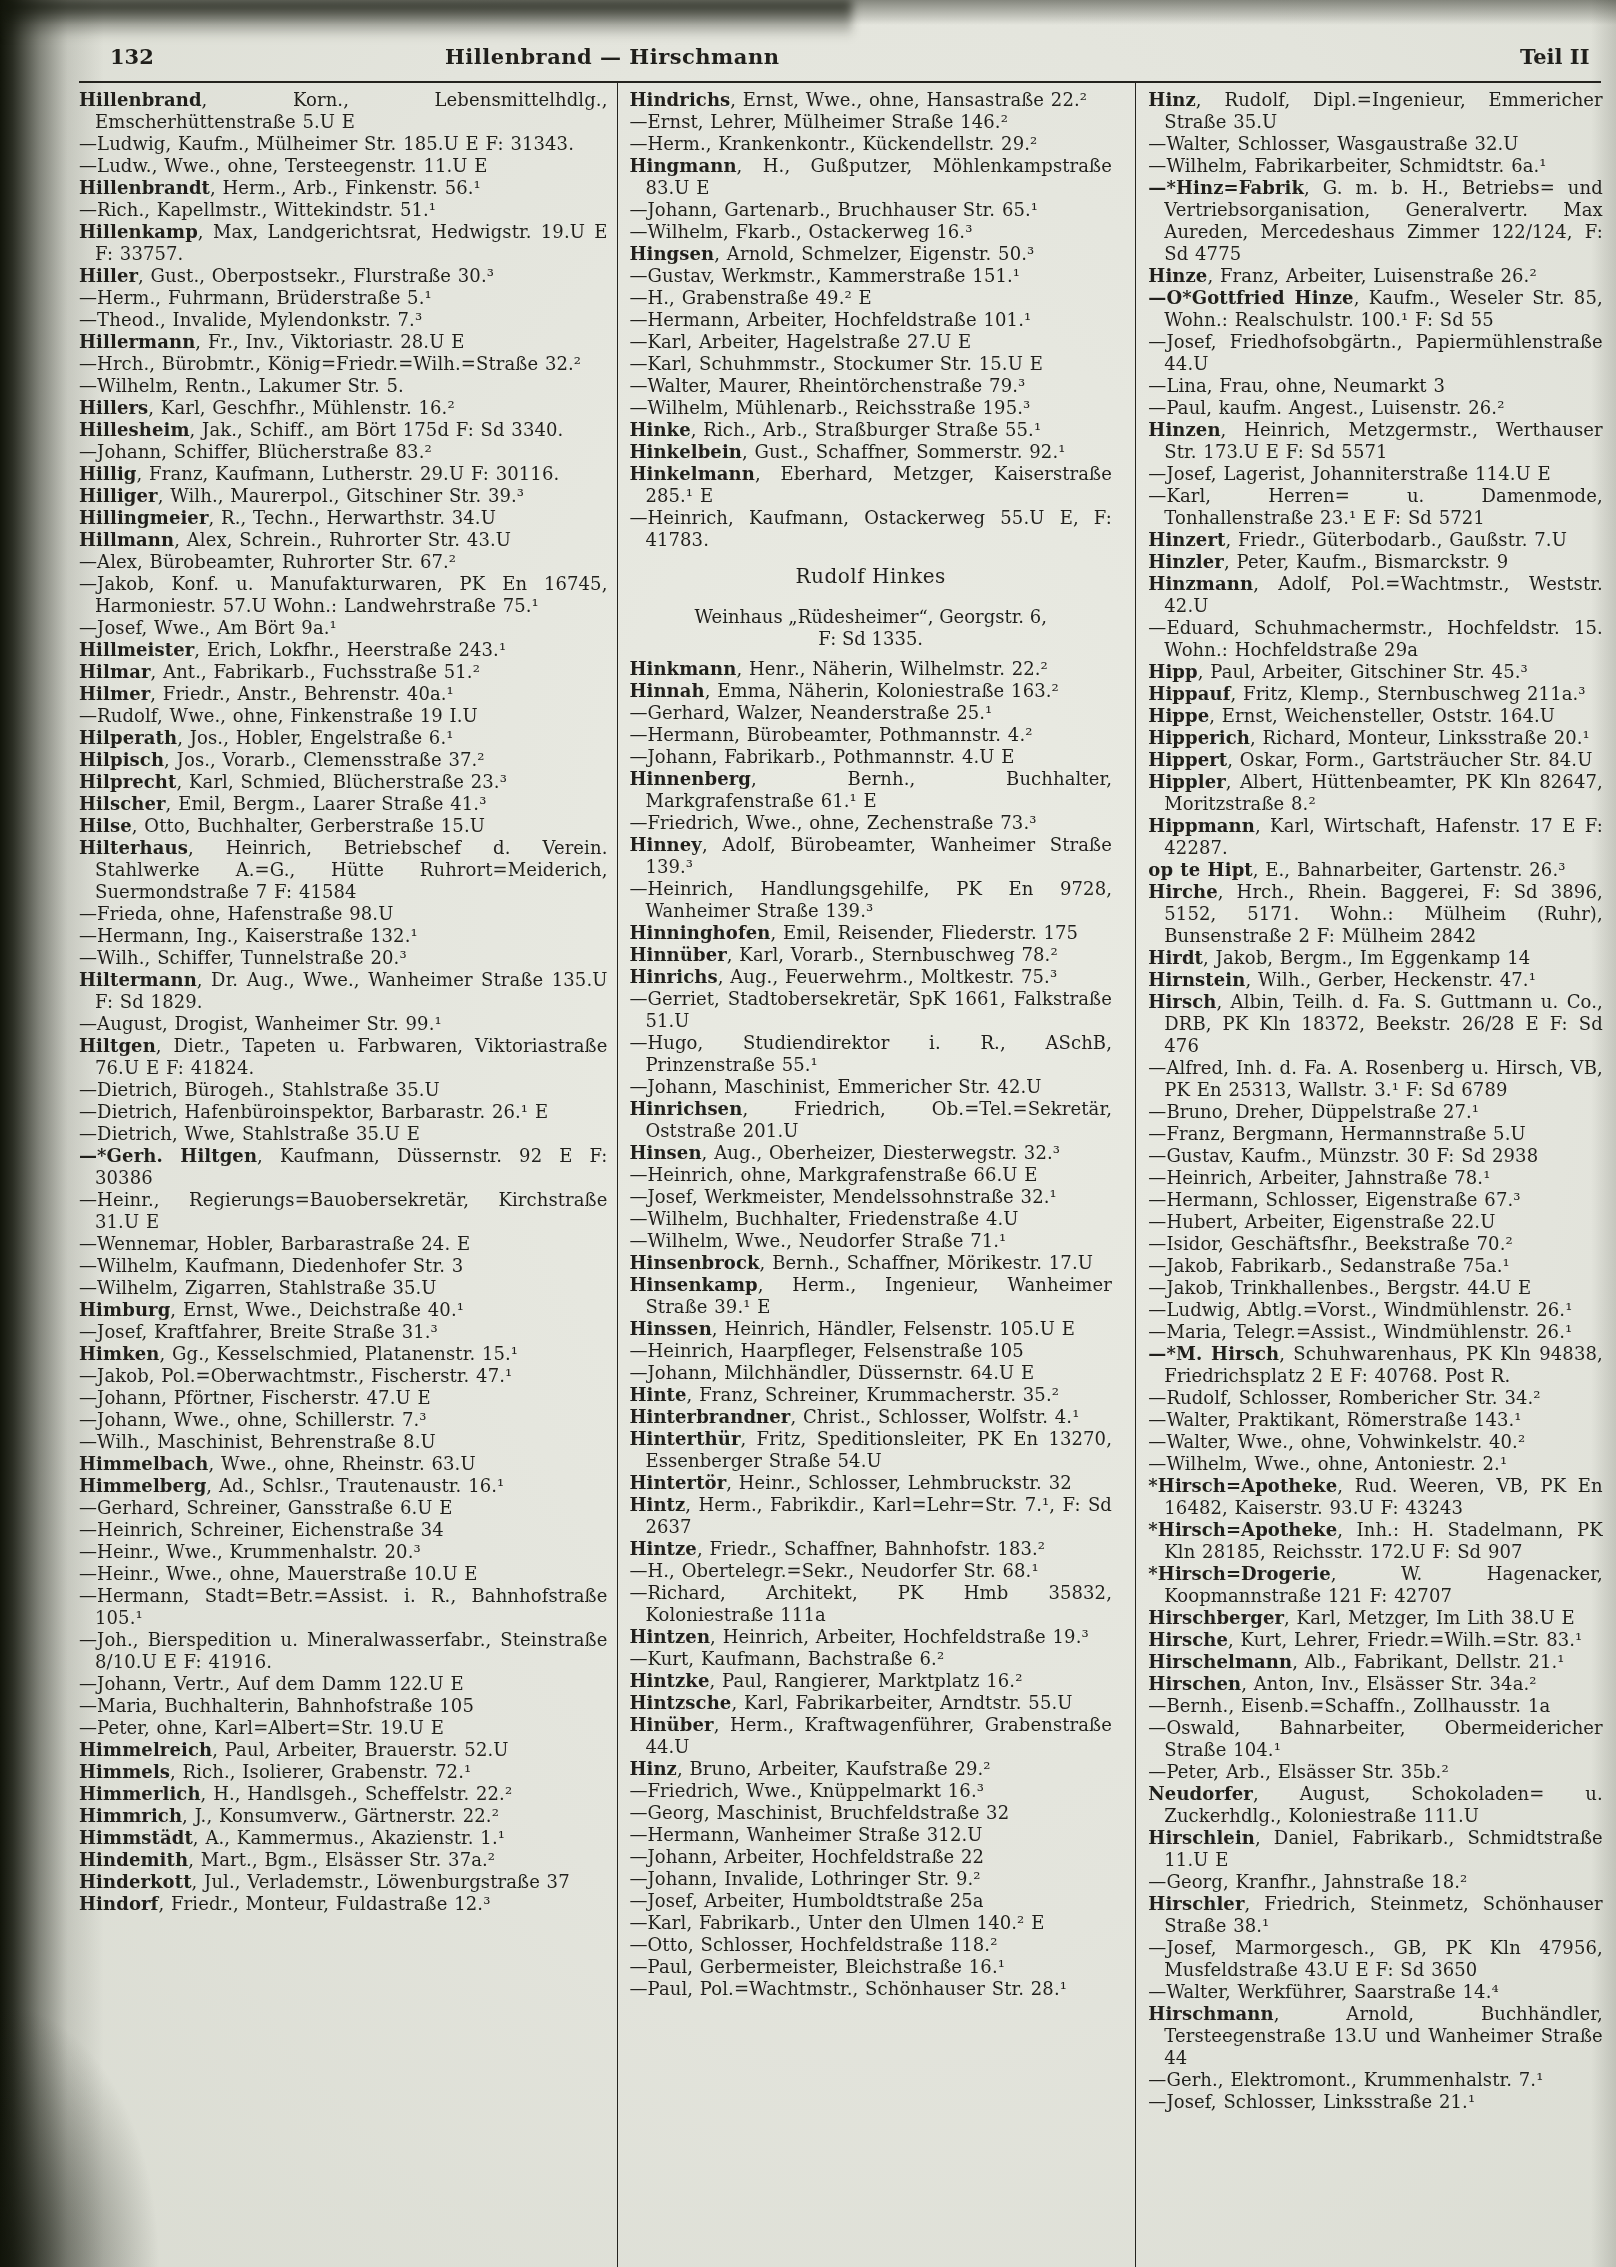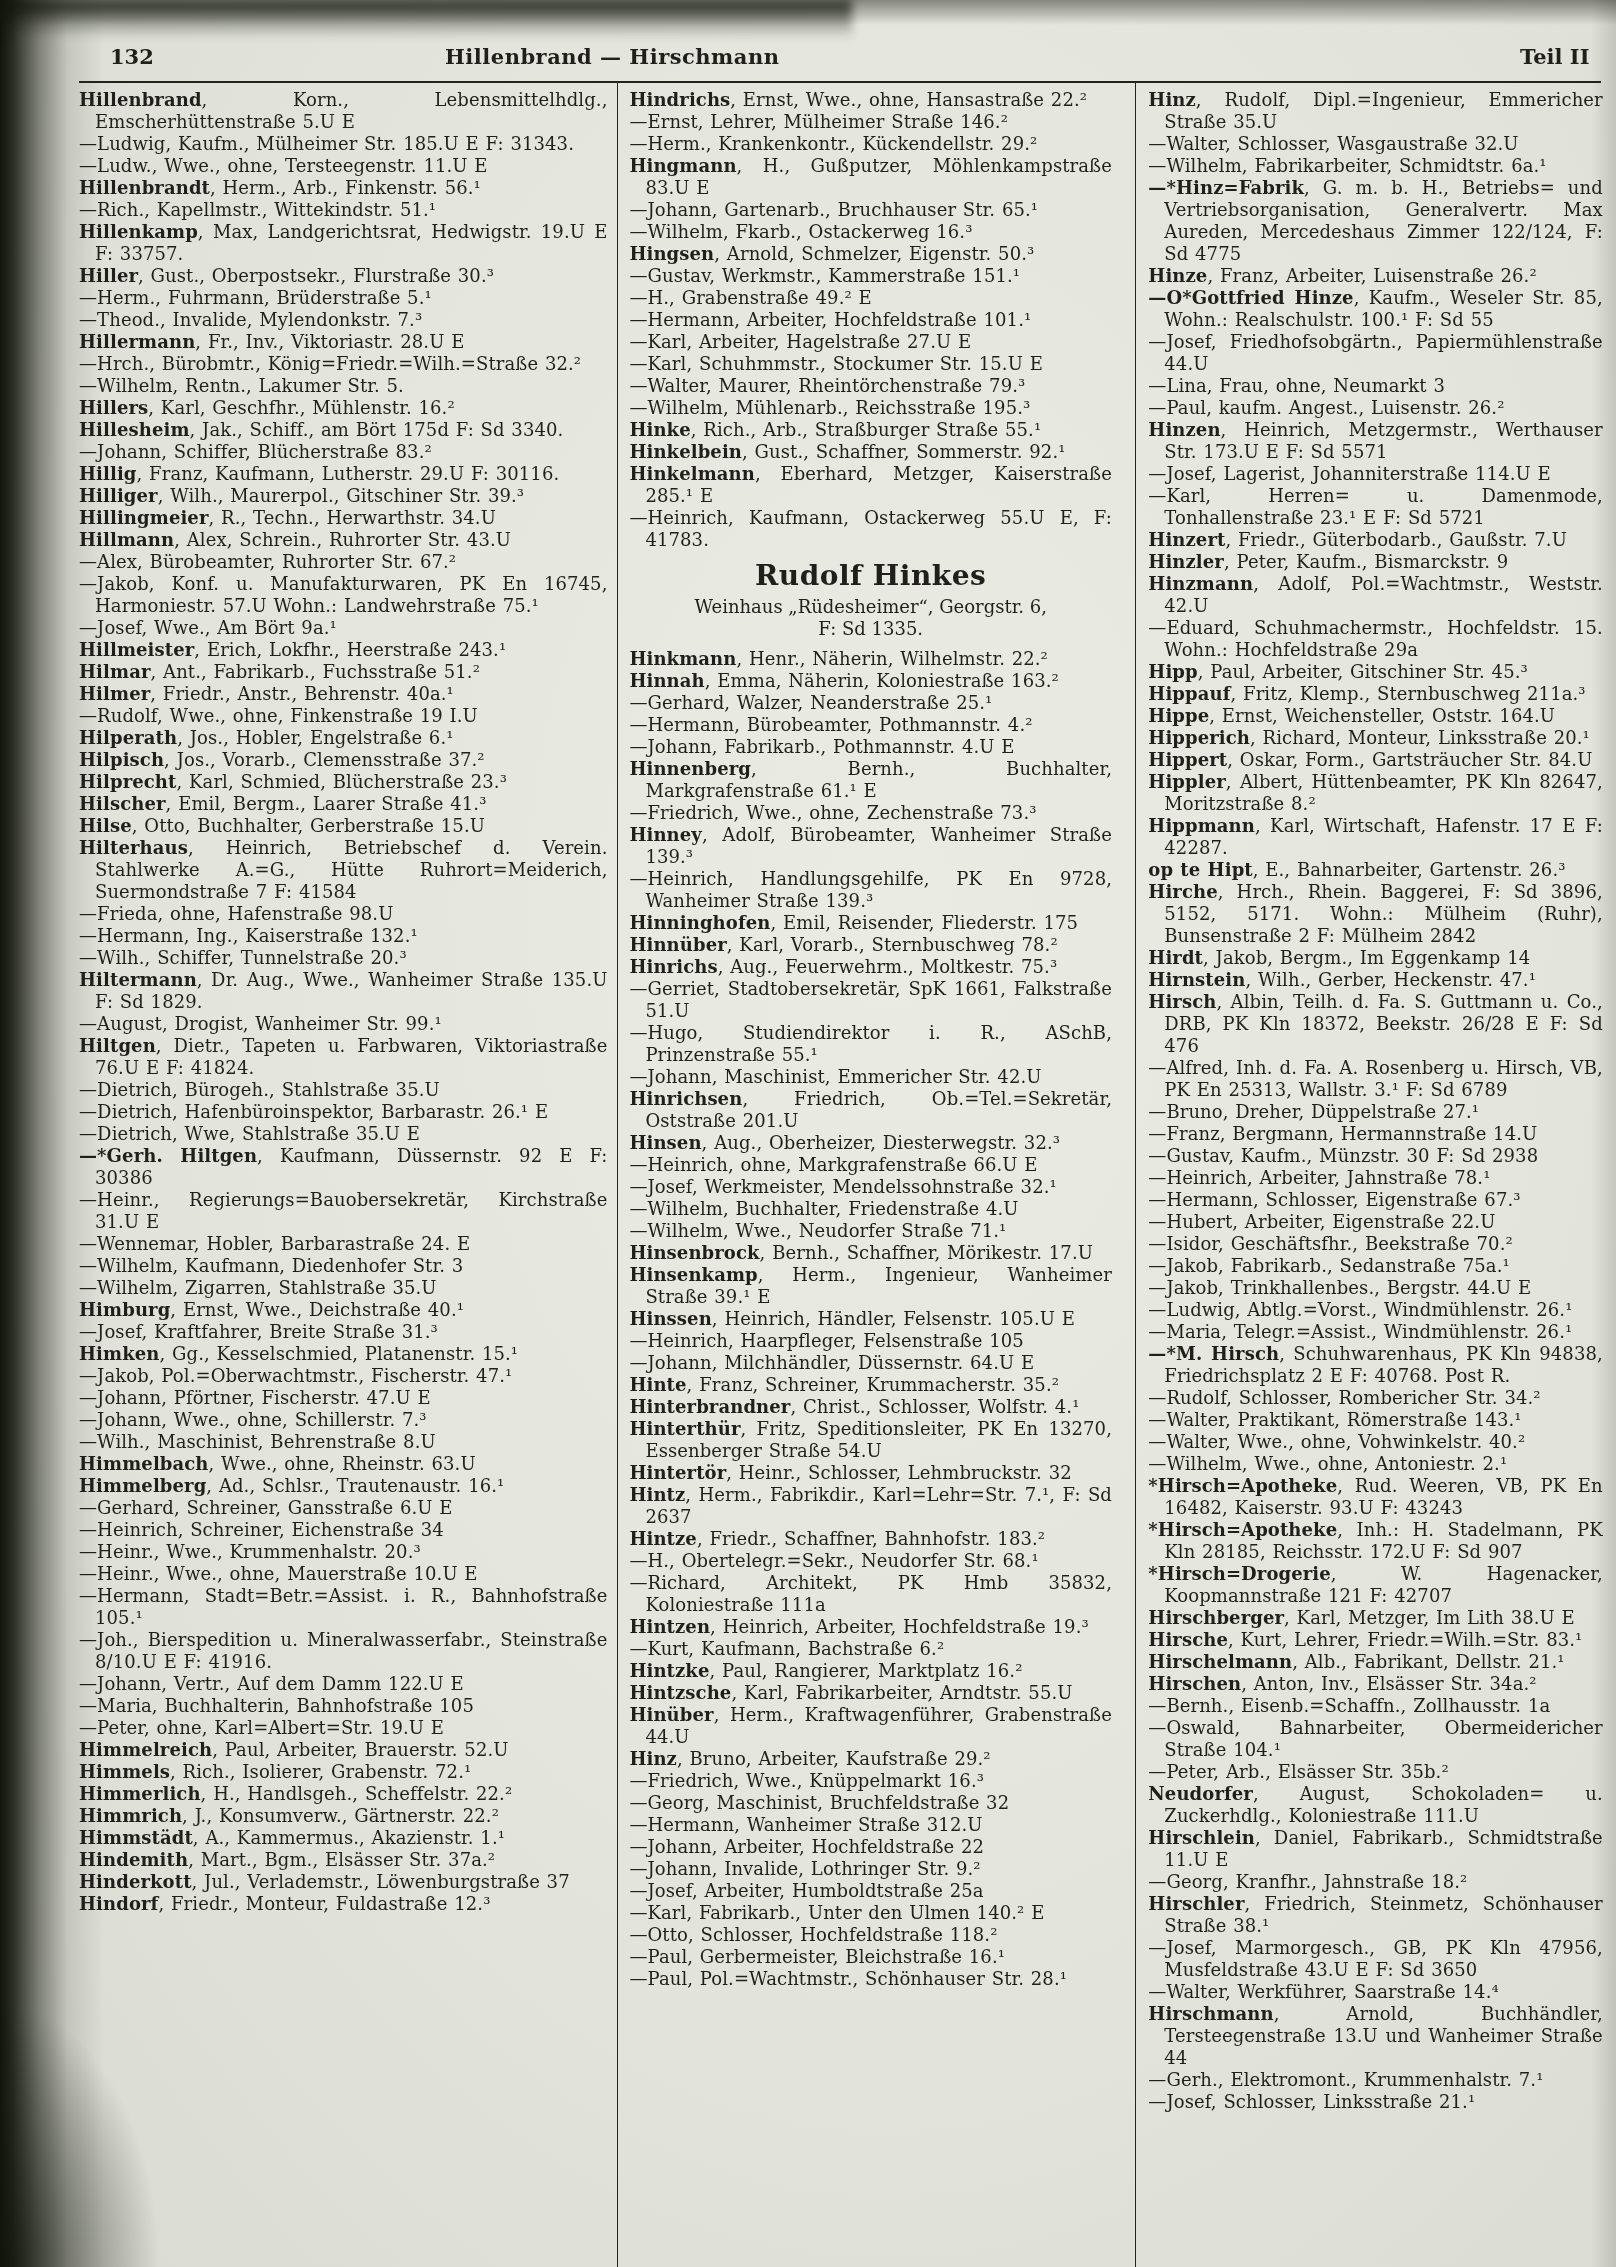--- a/index.html
+++ b/index.html
@@ -34,21 +34,21 @@
   .col1 { width:538px; padding-right:9.5px; }
   .col2 { width:519px; border-left:1.9px solid #25241f; border-right:1.9px solid #25241f;
           padding-left:11.4px; padding-right:23px; }
   .col3 { flex:1; padding-left:12.3px; }
 
   .entry { font-size:18px; line-height:22px; letter-spacing:0.1px; word-spacing:0.9px;
            padding-left:16px; text-indent:-16px; }
   .entry b { font-weight:bold; }
 
   .ad { text-align:center; margin:9.5px 0 7.6px; }
-  .ad-title { font-size:28px; line-height:32px; font-weight:bold; letter-spacing:0.5px; margin-bottom:4px; }
+  .ad-title { font-size:20px; line-height:32px; font-weight:normal; letter-spacing:0.5px; margin-bottom:14px; }
   .ad-line  { font-size:18px; line-height:22px; }
 </style>
 </head>
 <body>
 
 <div class="page">
   <header class="page-header">
     <span class="pnum">132</span>
     <span class="ptitle">Hillenbrand — Hirschmann</span>
     <span class="ppart">Teil II</span>
@@ -230,21 +230,21 @@
         <p class="entry"><b>Hippert</b>, Oskar, Form., Gartsträucher Str. 84.U</p>
         <p class="entry"><b>Hippler</b>, Albert, Hüttenbeamter, PK Kln 82647, Moritzstraße 8.²</p>
         <p class="entry"><b>Hippmann</b>, Karl, Wirtschaft, Hafenstr. 17 E F: 42287.</p>
         <p class="entry"><b>op te Hipt</b>, E., Bahnarbeiter, Gartenstr. 26.³</p>
         <p class="entry"><b>Hirche</b>, Hrch., Rhein. Baggerei, F: Sd 3896, 5152, 5171. Wohn.: Mülheim (Ruhr), Bunsenstraße 2 F: Mülheim 2842</p>
         <p class="entry"><b>Hirdt</b>, Jakob, Bergm., Im Eggenkamp 14</p>
         <p class="entry"><b>Hirnstein</b>, Wilh., Gerber, Heckenstr. 47.¹</p>
         <p class="entry"><b>Hirsch</b>, Albin, Teilh. d. Fa. S. Guttmann u. Co., DRB, PK Kln 18372, Beekstr. 26/28 E F: Sd 476</p>
         <p class="entry">—Alfred, Inh. d. Fa. A. Rosenberg u. Hirsch, VB, PK En 25313, Wallstr. 3.¹ F: Sd 6789</p>
         <p class="entry">—Bruno, Dreher, Düppelstraße 27.¹</p>
-        <p class="entry">—Franz, Bergmann, Hermannstraße 14.U</p>
+        <p class="entry">—Franz, Bergmann, Hermannstraße 5.U</p>
         <p class="entry">—Gustav, Kaufm., Münzstr. 30 F: Sd 2938</p>
         <p class="entry">—Heinrich, Arbeiter, Jahnstraße 78.¹</p>
         <p class="entry">—Hermann, Schlosser, Eigenstraße 67.³</p>
         <p class="entry">—Hubert, Arbeiter, Eigenstraße 22.U</p>
         <p class="entry">—Isidor, Geschäftsfhr., Beekstraße 70.²</p>
         <p class="entry">—Jakob, Fabrikarb., Sedanstraße 75a.¹</p>
         <p class="entry">—Jakob, Trinkhallenbes., Bergstr. 44.U E</p>
         <p class="entry">—Ludwig, Abtlg.=Vorst., Windmühlenstr. 26.¹</p>
         <p class="entry">—Maria, Telegr.=Assist., Windmühlenstr. 26.¹</p>
         <p class="entry"><b>—*M. Hirsch</b>, Schuhwarenhaus, PK Kln 94838, Friedrichsplatz 2 E F: 40768. Post R.</p>

